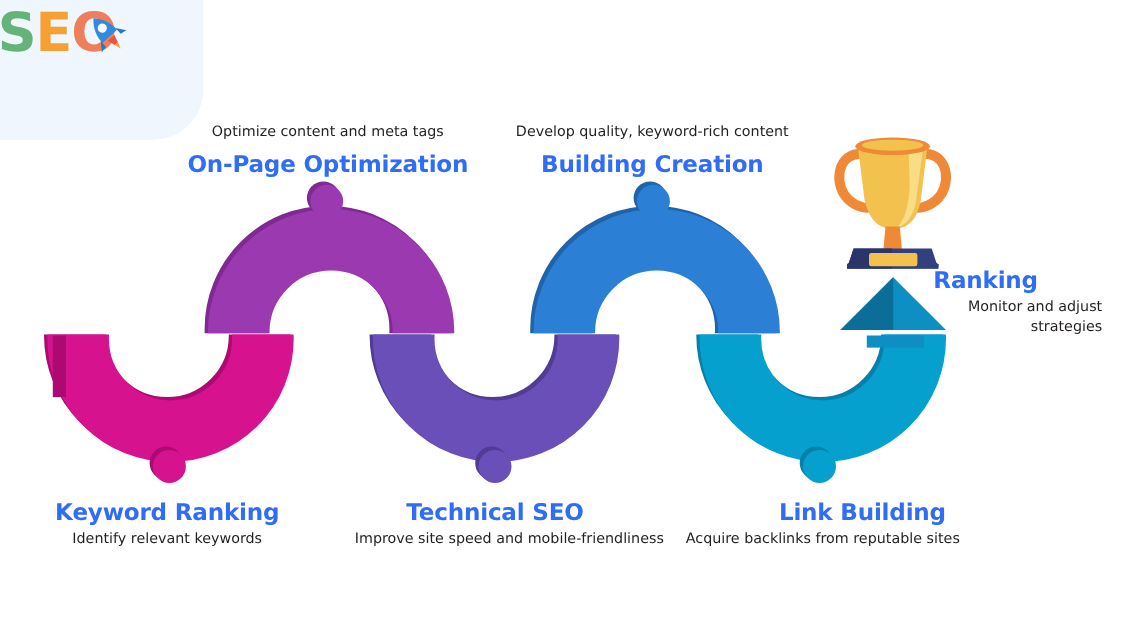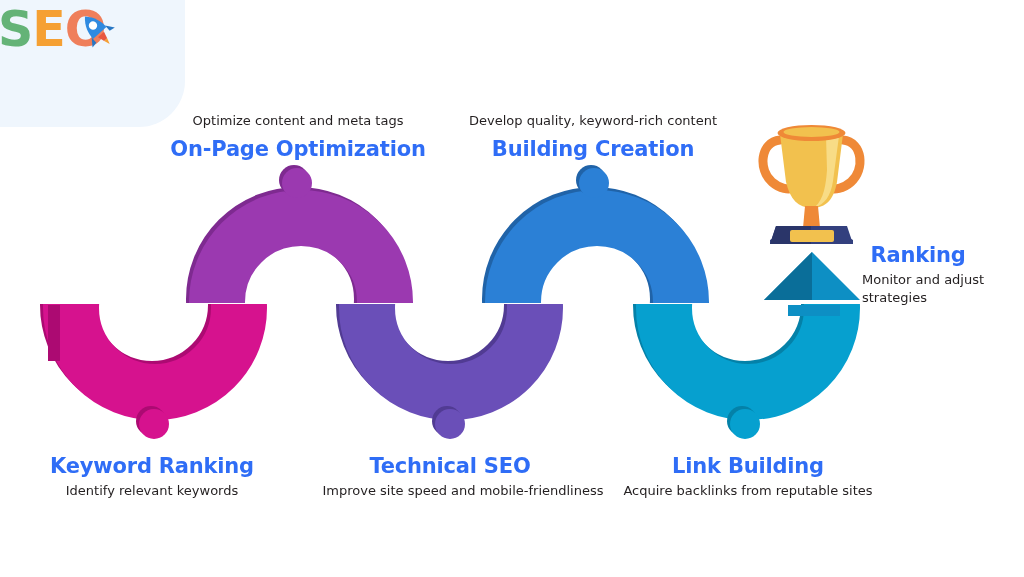--- a/index.html
+++ b/index.html
@@ -65,21 +65,21 @@
     text-align: center;
     white-space: nowrap;
     font-family: "DejaVu Sans", sans-serif;
     letter-spacing: -0.2px;
   }
   .step-desc {
     position: absolute;
     font-size: 13px;
     font-weight: 400;
     color: #231f20;
-    text-align: left;
+    text-align: right;
     white-space: nowrap;
     font-family: "DejaVu Sans", sans-serif;
   }
   .step-desc.wrap { white-space: normal; line-height: 18px; }
 
   .lbl-center { transform: translateX(-50%); }
 </style>
 </head>
 <body>
 
@@ -209,23 +209,23 @@
     </g>
   </g>
 </svg>
 
 <div class="step-desc lbl-center" style="left:298px; top:113px;">Optimize content and meta tags</div>
 <div class="step-title lbl-center" style="left:298px; top:137px;">On-Page Optimization</div>
 
 <div class="step-desc lbl-center" style="left:593px; top:113px;">Develop quality, keyword-rich content</div>
 <div class="step-title lbl-center" style="left:593px; top:137px;">Building Creation</div>
 
-<div class="step-title lbl-center" style="left:918px; top:243px;">Ranking</div>
+<div class="step-title lbl-center" style="left:896px; top:243px;">Ranking</div>
 <div class="step-desc wrap lbl-center" style="left:932px; top:271px; width:140px;">Monitor and adjust strategies</div>
 
 <div class="step-title lbl-center" style="left:152px; top:454px;">Keyword Ranking</div>
 <div class="step-desc lbl-center" style="left:152px; top:483px;">Identify relevant keywords</div>
 
 <div class="step-title lbl-center" style="left:450px; top:454px;">Technical SEO</div>
 <div class="step-desc lbl-center" style="left:450px; top:483px;padding-left:26px;">Improve site speed and mobile-friendliness</div>
 
-<div class="step-title lbl-center" style="left:748px; top:454px;text-align:center;">Link Building</div>
+<div class="step-title lbl-center" style="left:784px; top:454px;text-align:center;">Link Building</div>
 <div class="step-desc lbl-center" style="left:748px; top:483px;">Acquire backlinks from reputable sites</div>
 
 </body></html>

